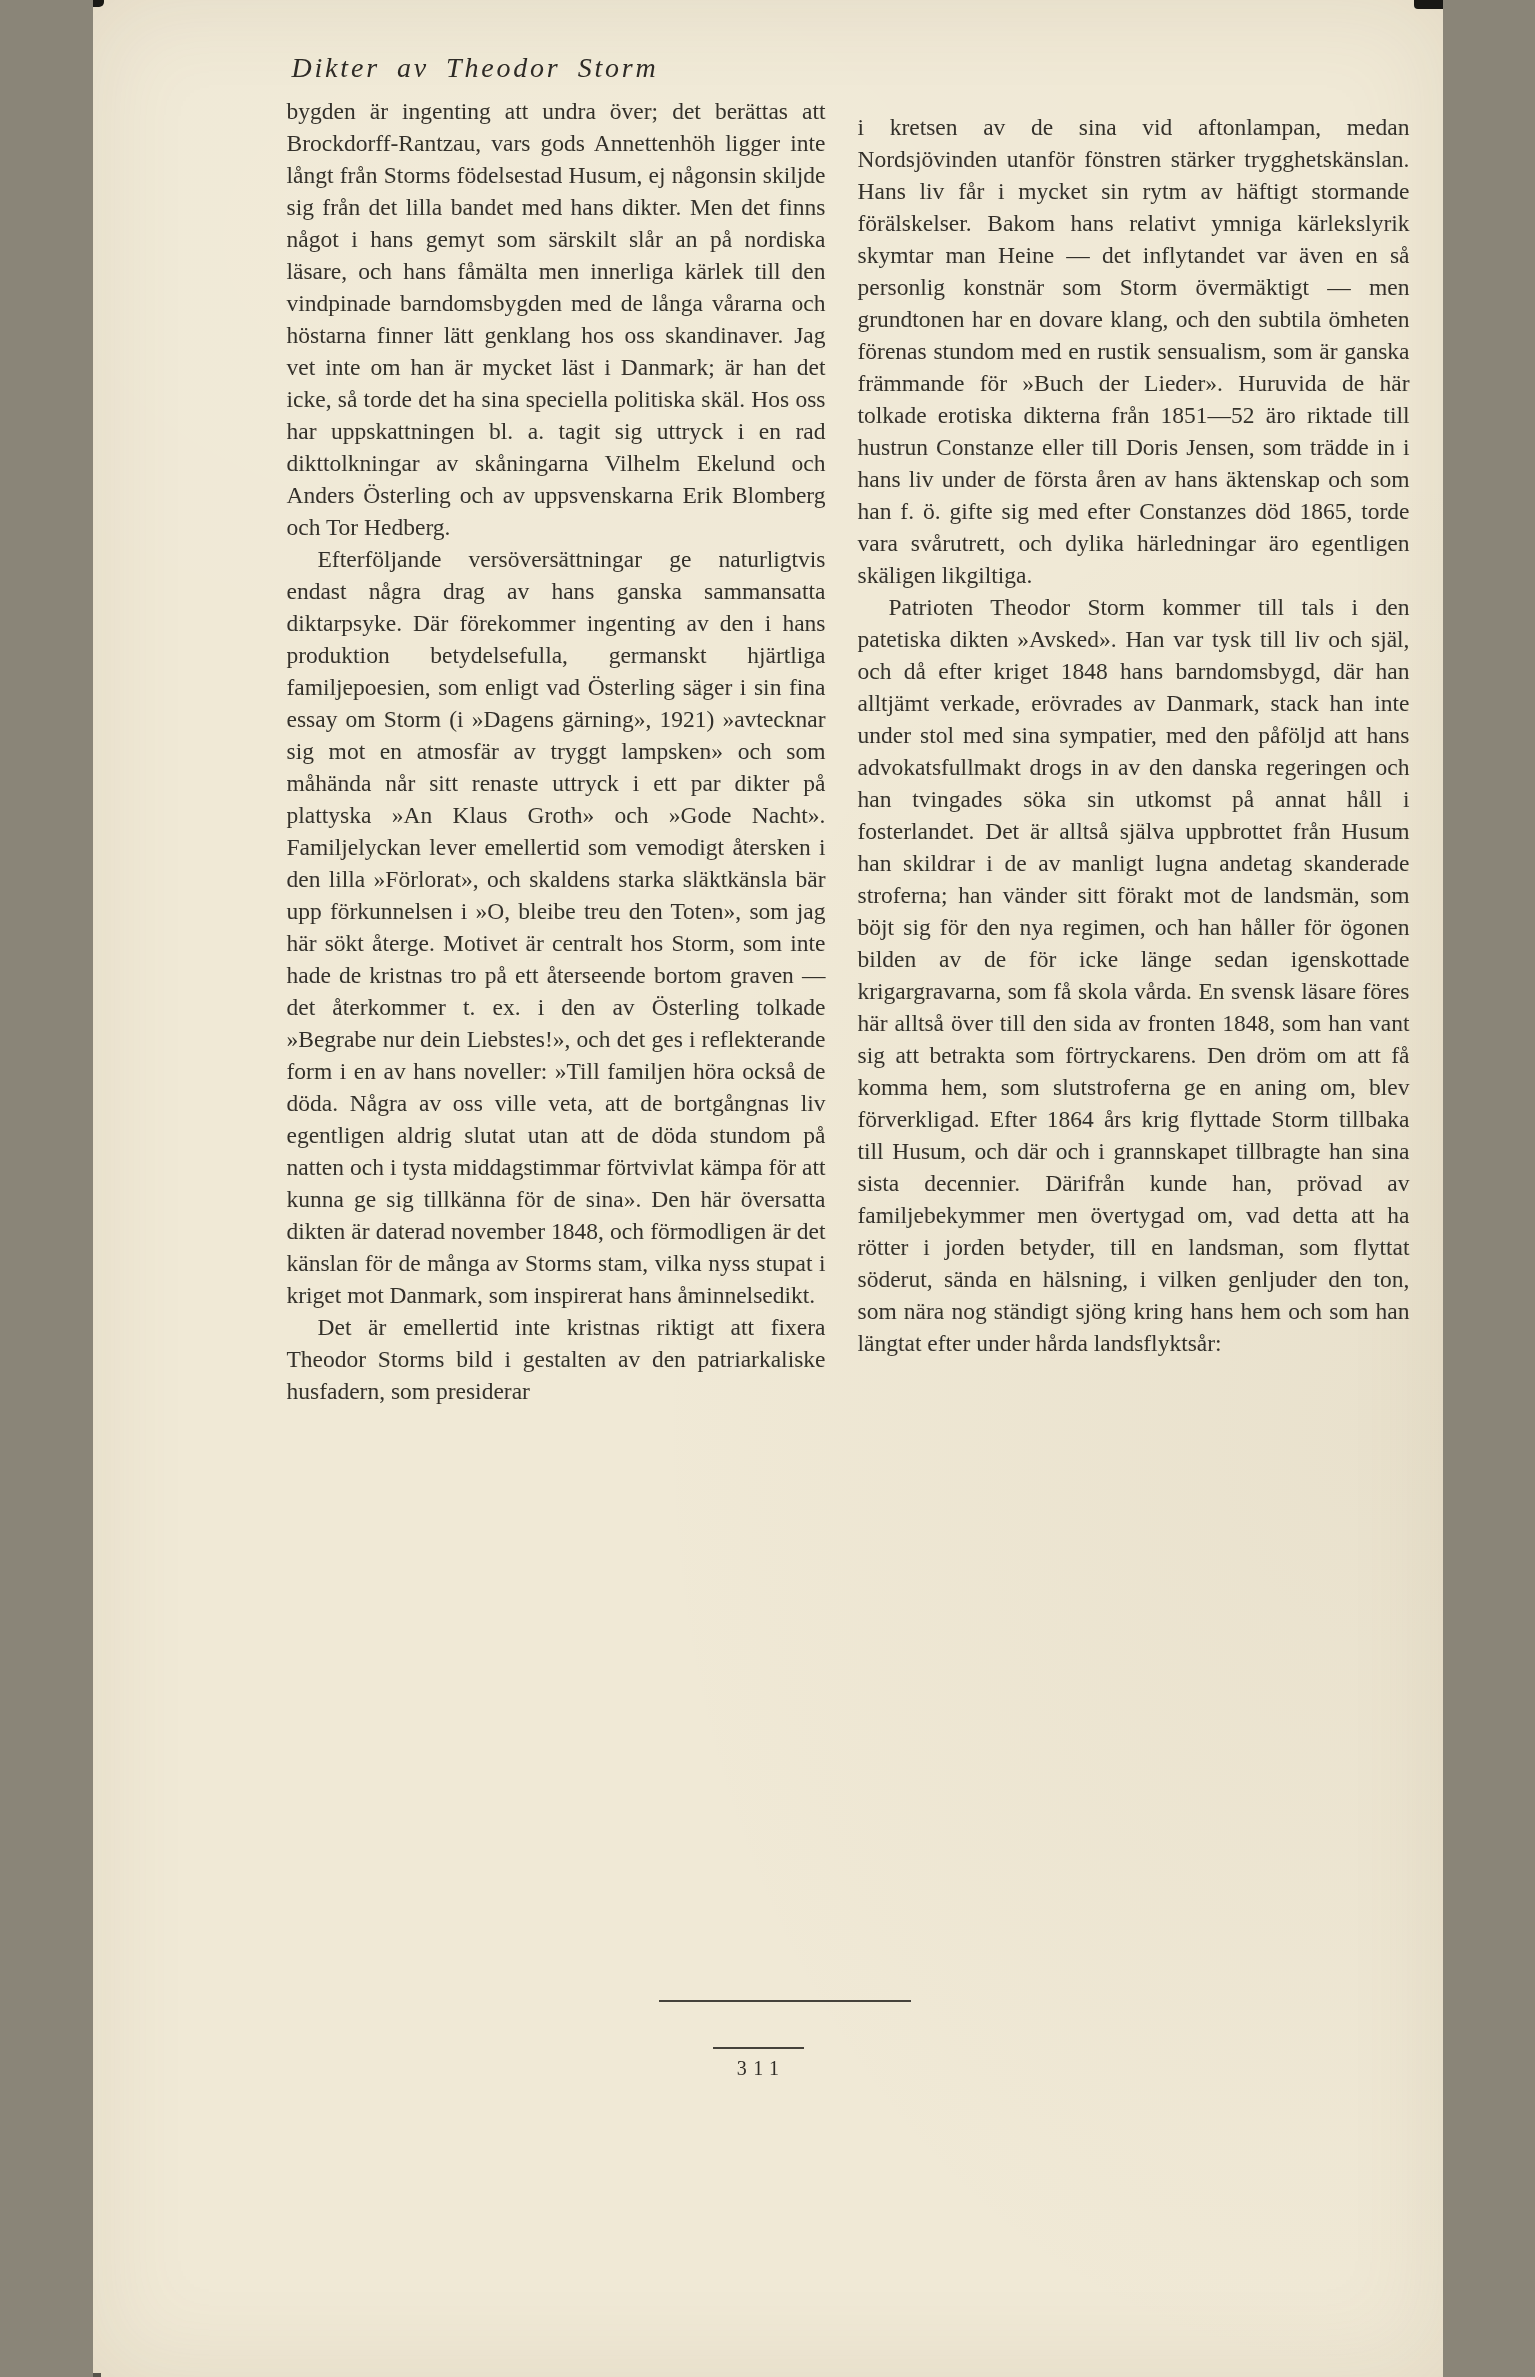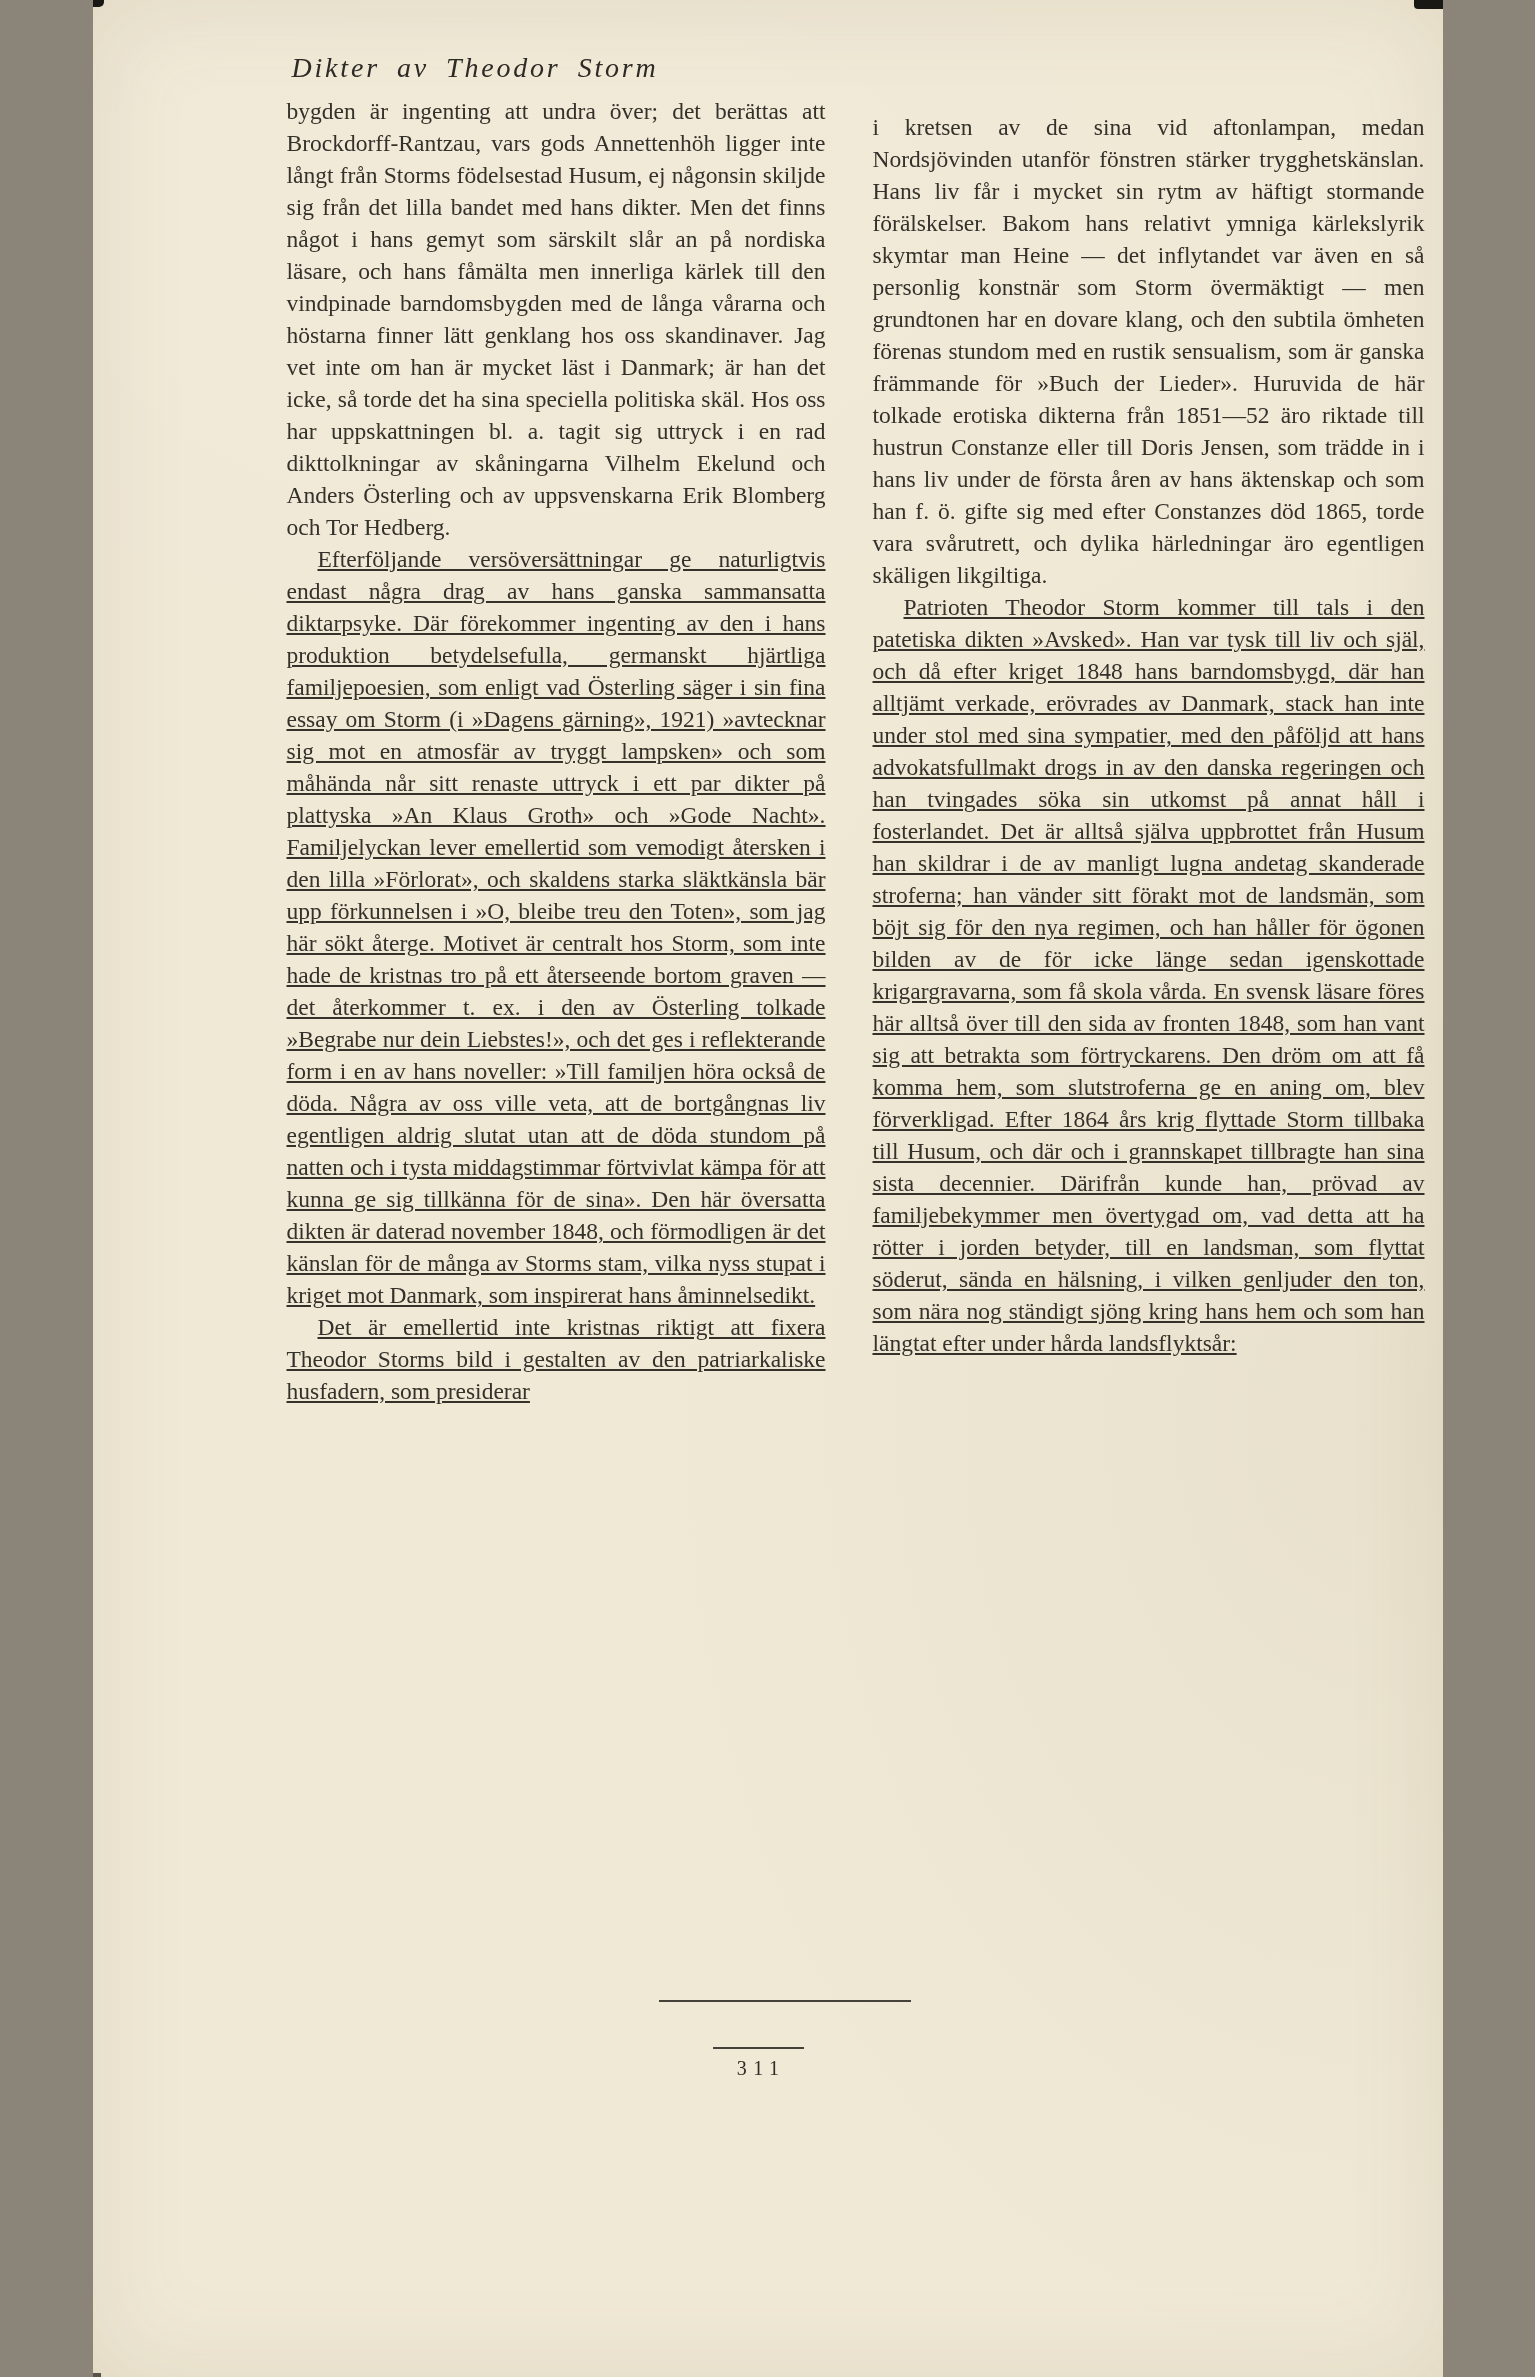--- a/index.html
+++ b/index.html
@@ -33,37 +33,37 @@
     color: #2e2b26;
     white-space: nowrap;
   }
 
   .columns {
     position: absolute;
     top: 95px;
     left: 194px;
     width: 1138px;
     display: flex;
-    gap: 47px;
+    gap: 32px;
   }
   .col {
     font-size: 23.5px;
     line-height: 32px;
     text-align: justify;
     hyphens: auto;
     -webkit-hyphens: auto;
   }
   .col-left  { width: 539px; }
   .col-right { width: 552px; margin-top: 16px; }
 
   .para {
     margin: 0;
     padding: 0;
   }
-  .para.indent { text-indent: 31px; text-decoration: underline; }
+  .para.indent { text-indent: 31px; }
   .para.no-indent { text-indent: 0; }
 
   .verse {
     margin-top: 24px;
     margin-left: 40px;
     font-size: 21px;
     line-height: 30px;
     text-align: left;
   }
 

